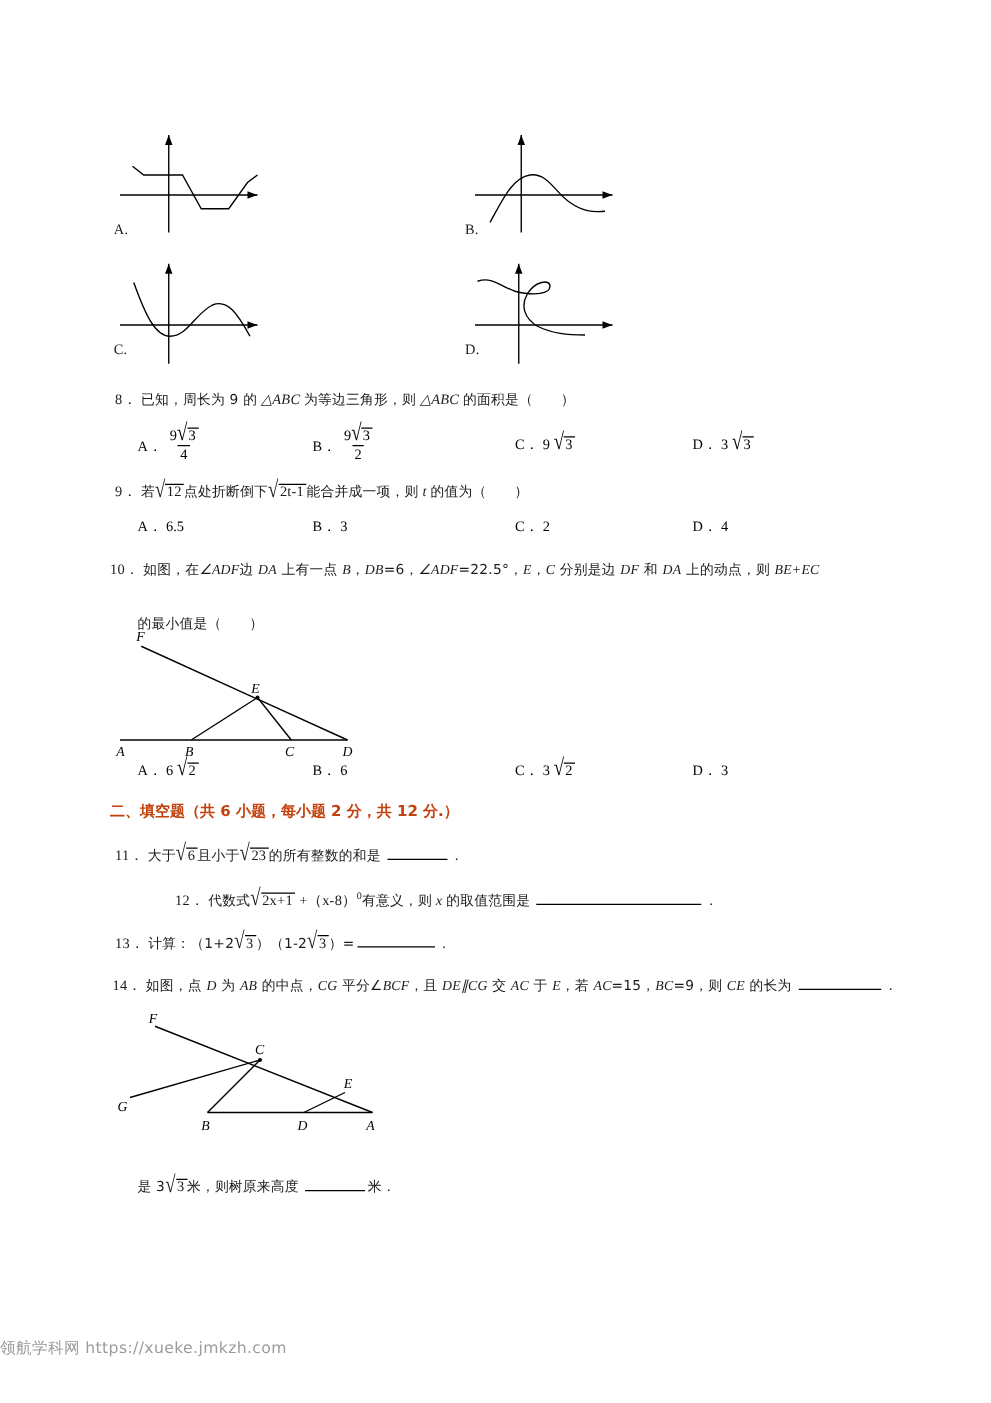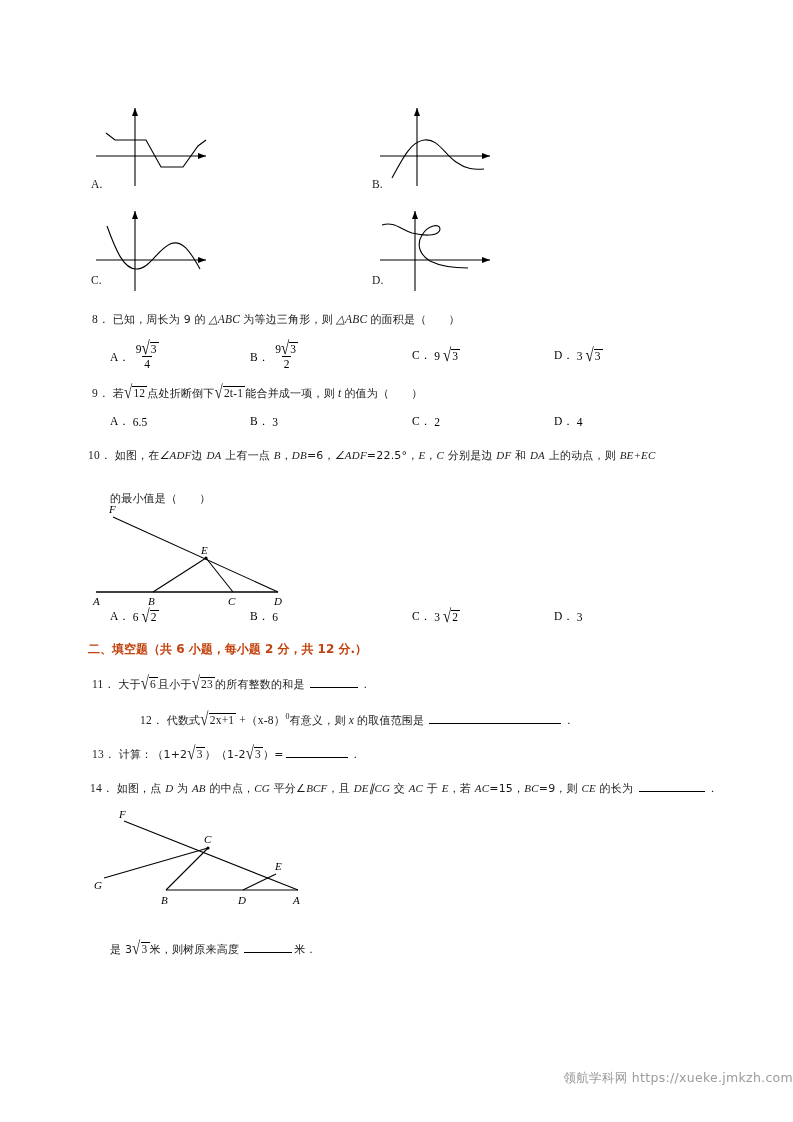--- a/index.html
+++ b/index.html
@@ -96,21 +96,21 @@
     font-family: "Liberation Serif", serif;
     font-style: italic;
     font-size: 11px;
   }
 
   
   .footer {
     position: absolute;
     left: 0; top: 1070px;
     width: 793px;
-    text-align: right;
+    text-align: left;
     font-family: "DejaVu Sans", "Liberation Sans", sans-serif;
     font-size: 12.5px;
     color: #9b9b9b;
     letter-spacing: 0.3px;
     white-space: nowrap;
   }
 </style>
 </head>
 <body>
 

